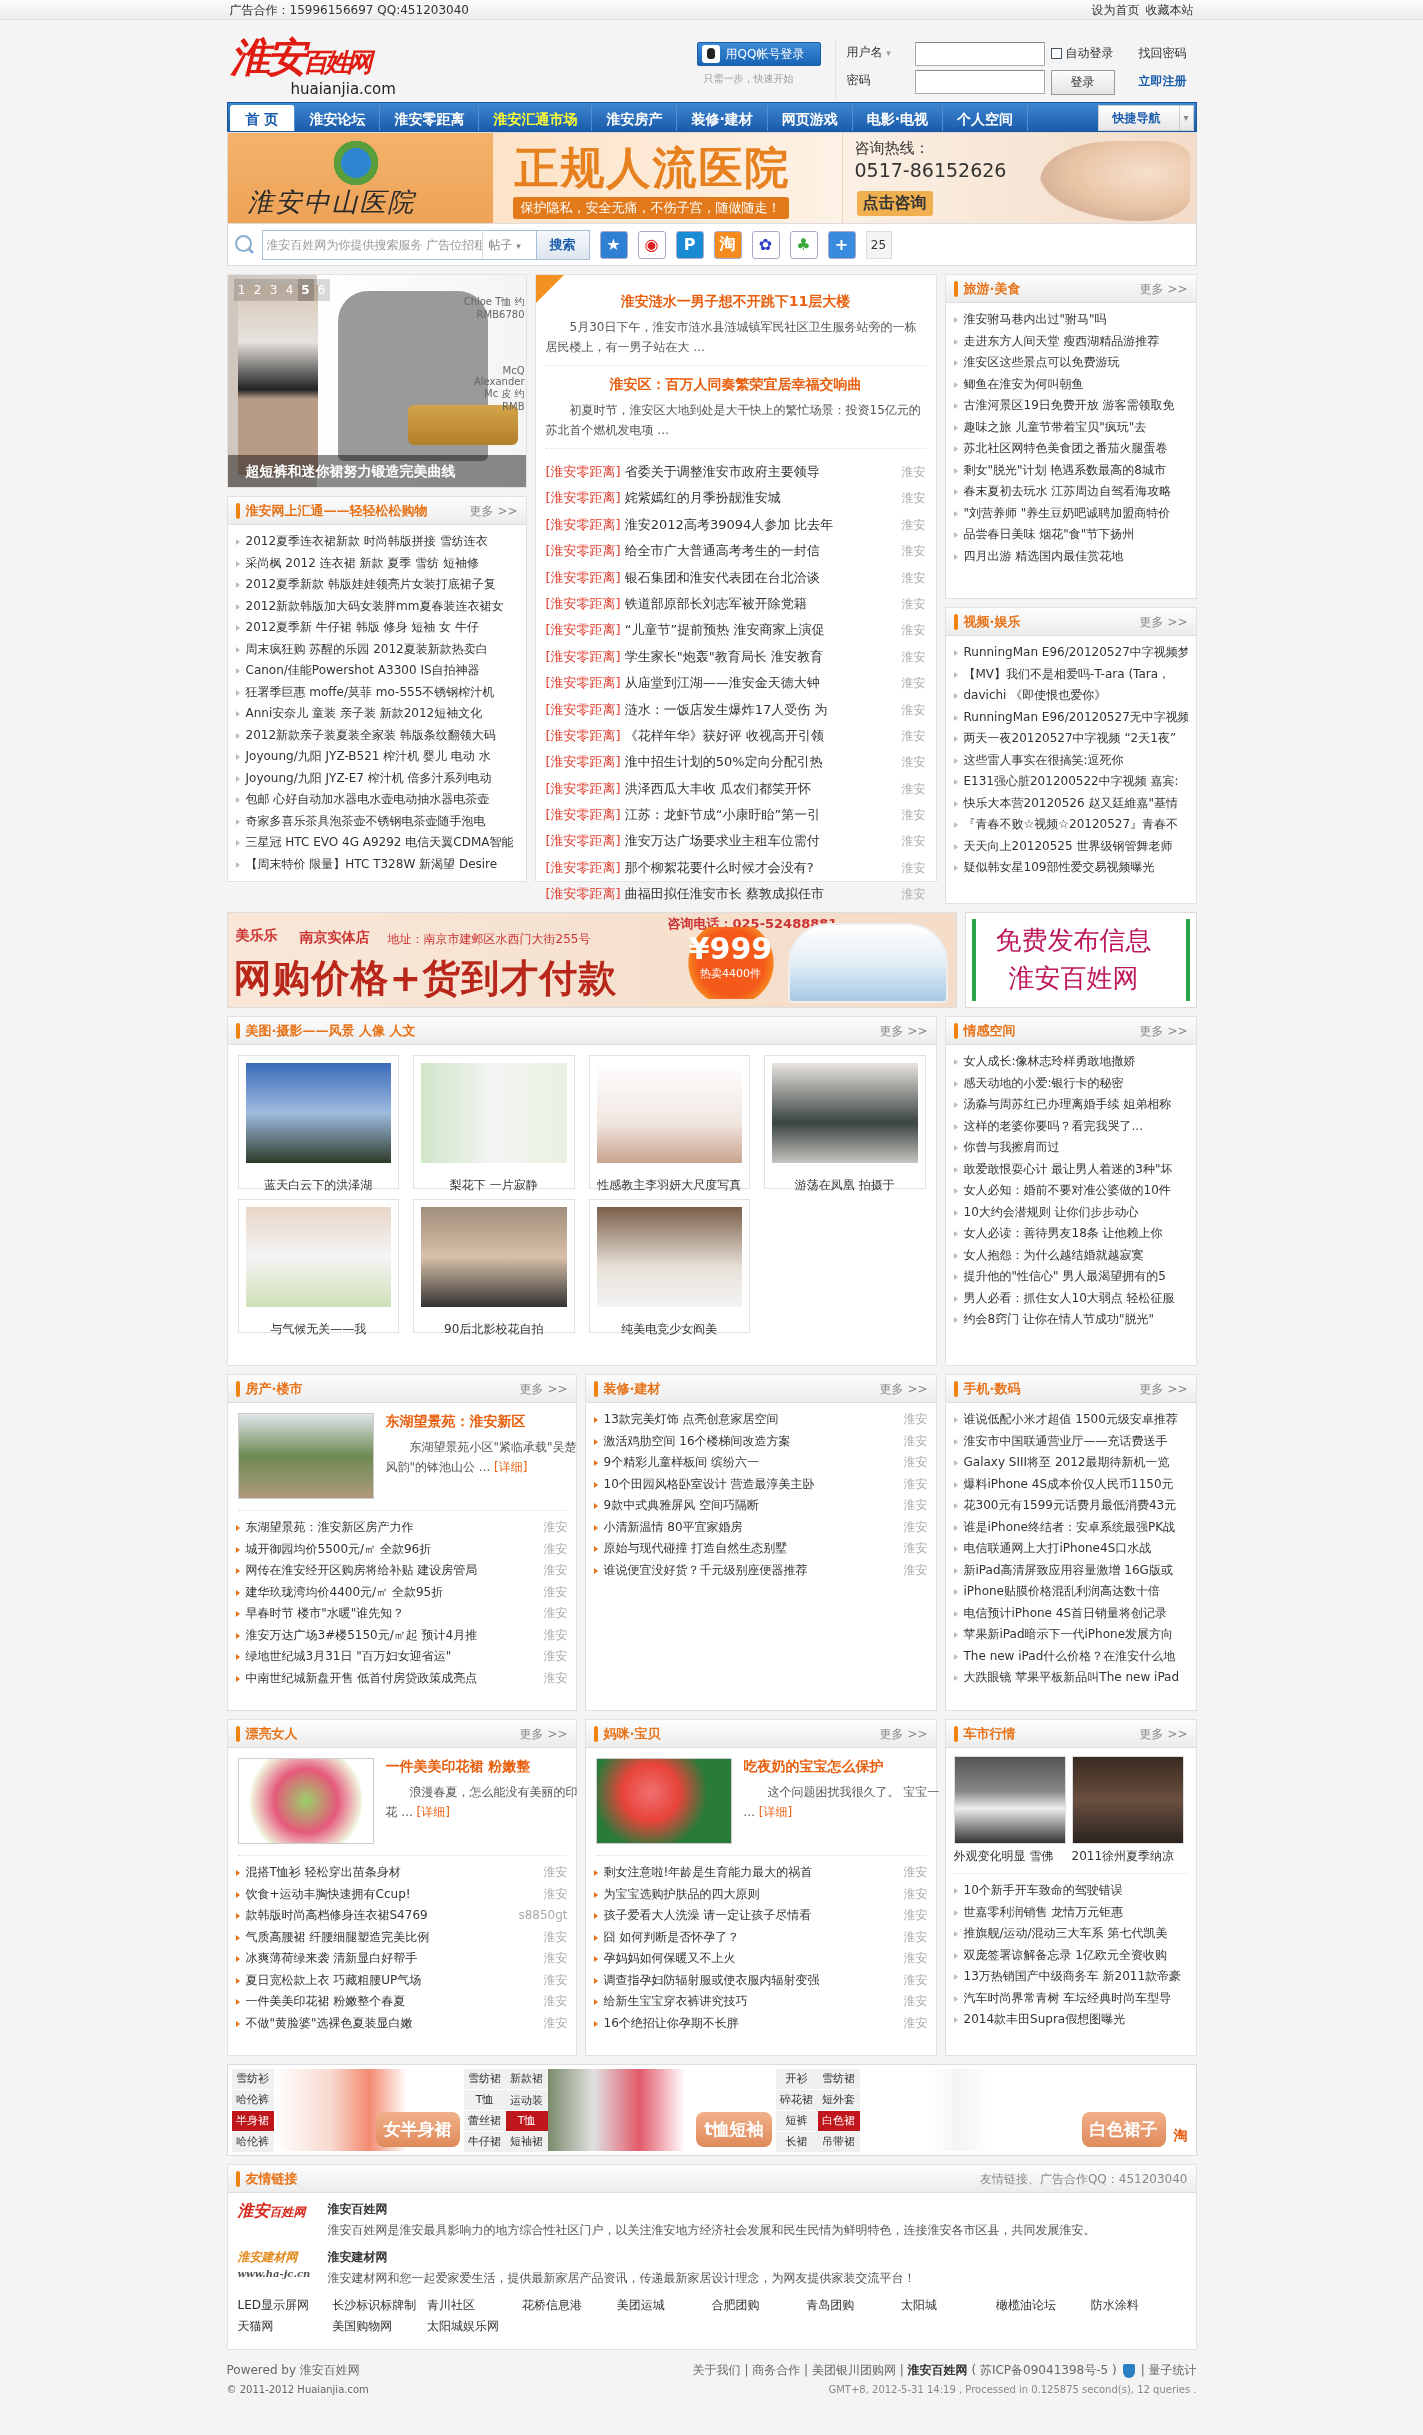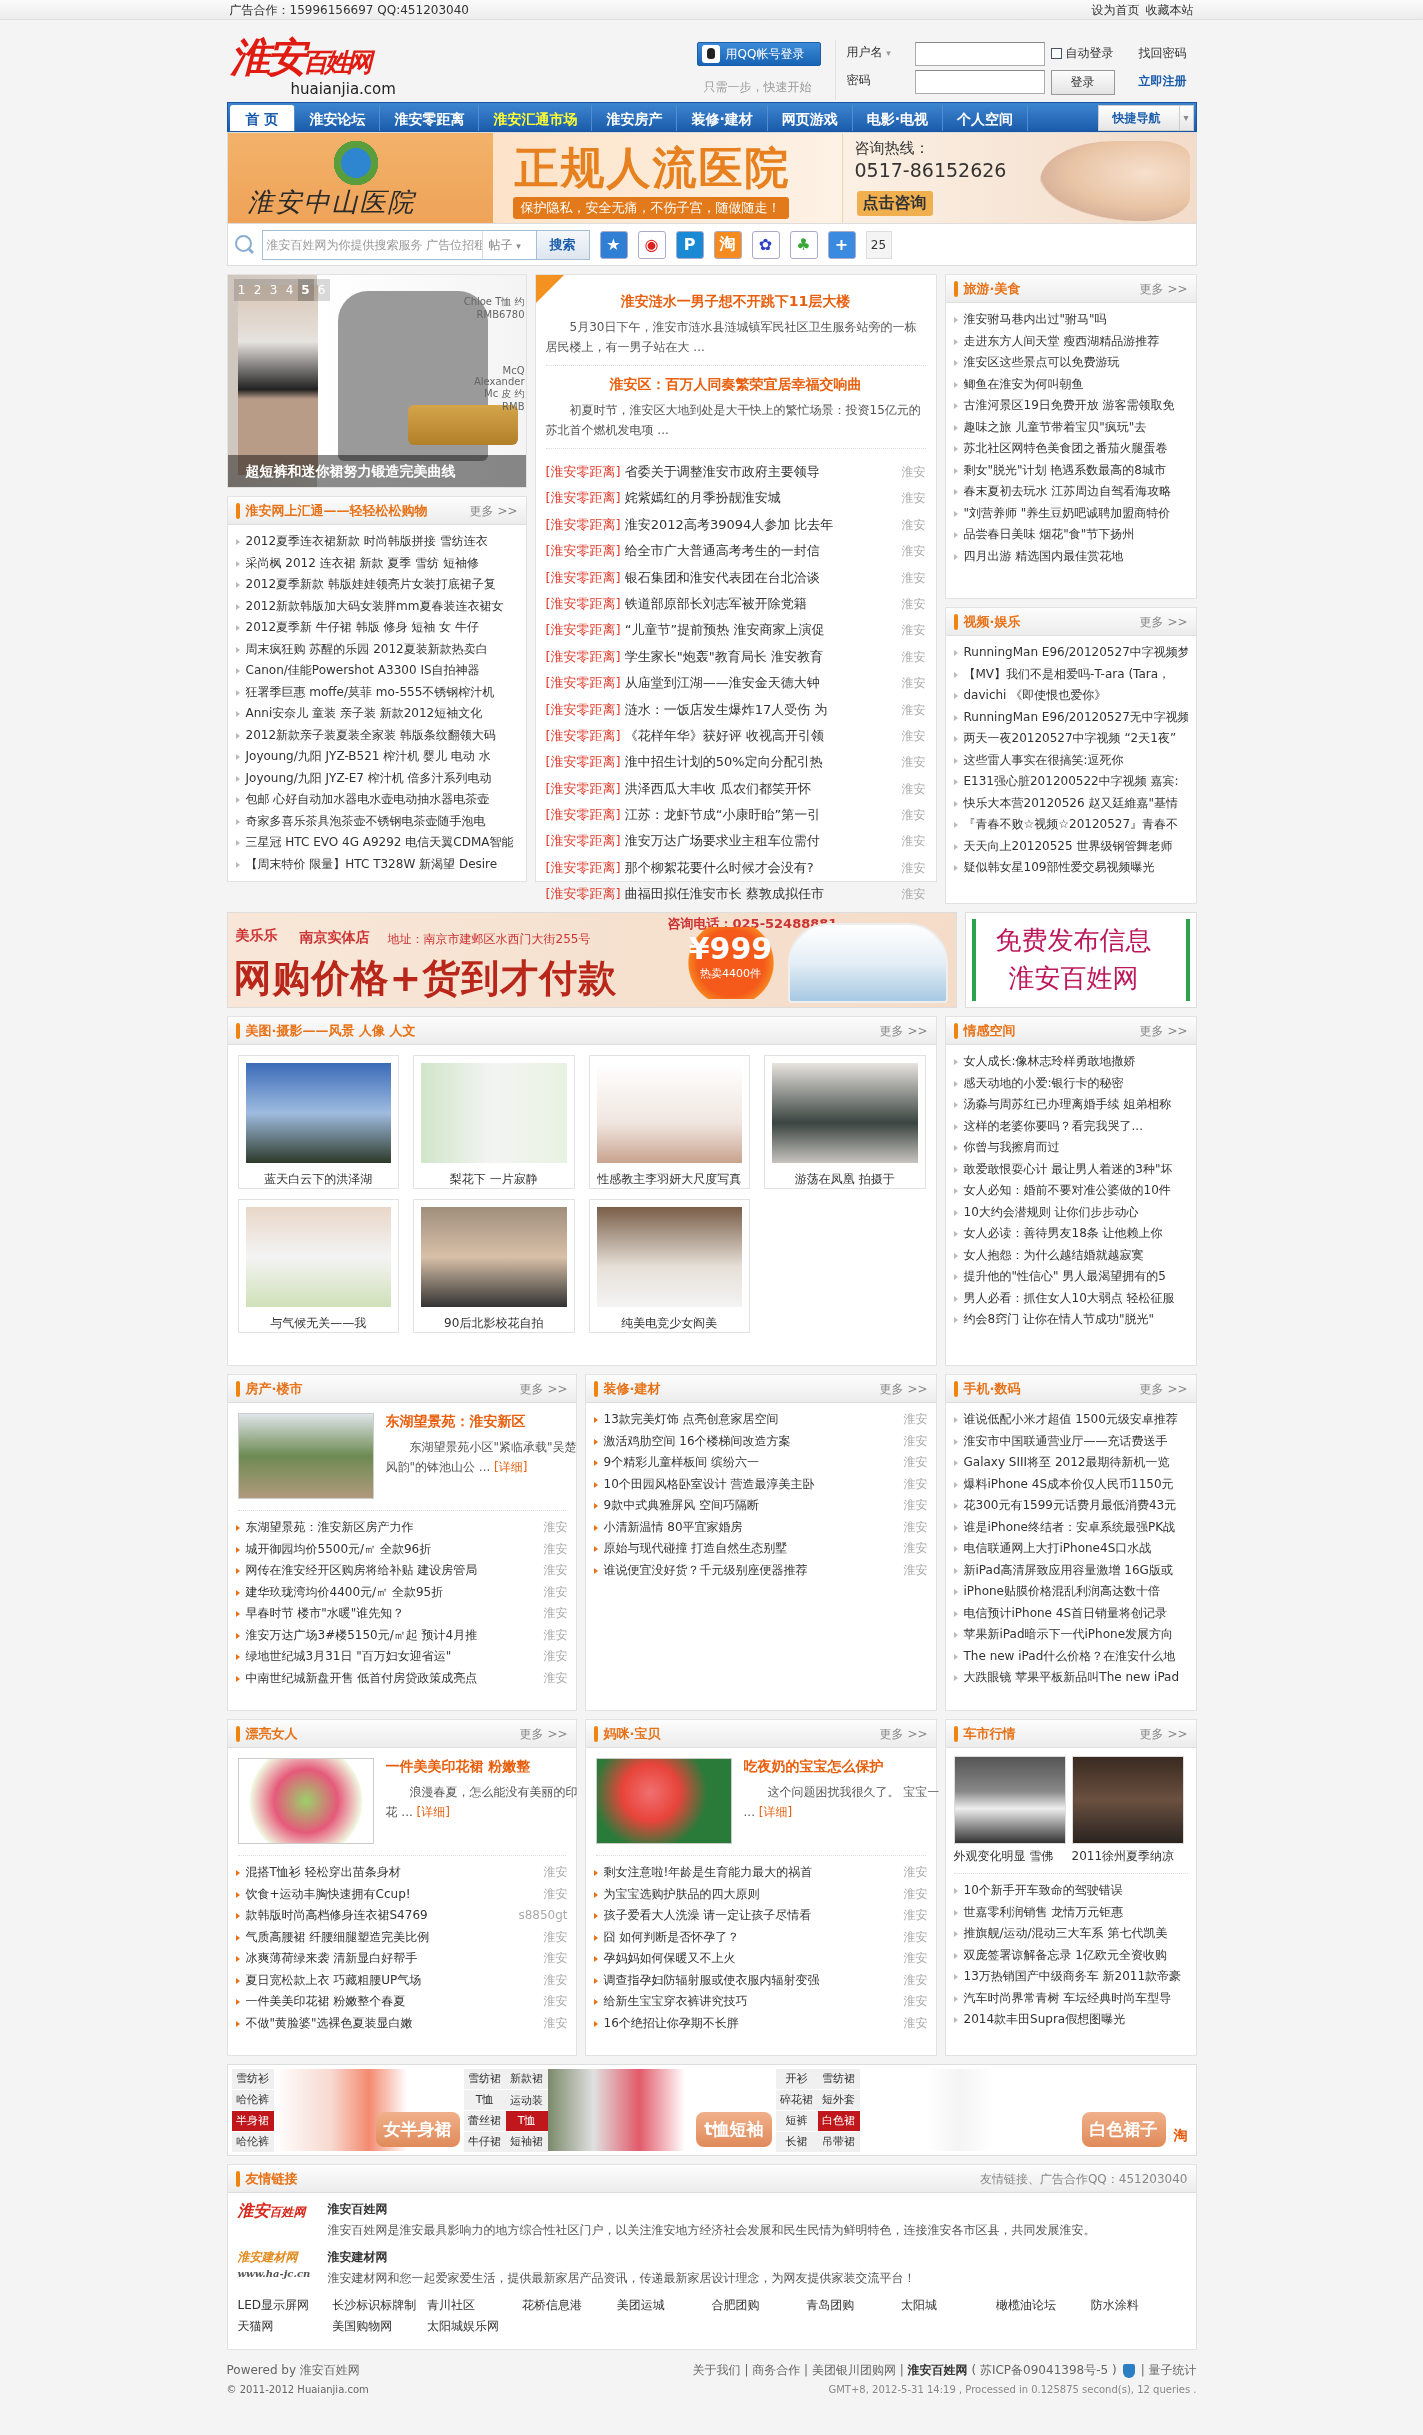--- a/index.html
+++ b/index.html
@@ -10,21 +10,21 @@
 .topbar .r span{margin-left:6px}
 .wrap{width:970px;margin:0 auto;position:relative}
 .header{height:82px;position:relative;background:#fff;margin-top:0}
 .logo{position:absolute;left:4px;top:14px;width:160px;height:60px}
 .logo .cn{font-family:"DejaVu Serif",serif;font-size:40px;font-weight:bold;color:#e01b12;font-style:italic;letter-spacing:-4px;line-height:46px}
 .logo .cn small{font-size:26px}
 .logo .en{position:absolute;left:60px;top:46px;font-size:15px;color:#222}
 .qqlogin{position:absolute;left:470px;top:22px;width:124px;height:24px;background:linear-gradient(#3d8ad8,#1864b4);border:1px solid #1a5ea8;border-radius:2px;color:#fff;font-size:12px;line-height:22px;padding-left:28px}
 .qqlogin .qq{position:absolute;left:4px;top:2px;width:18px;height:18px;background:#fff;border-radius:3px}
 .qqlogin .qq:after{content:"";position:absolute;left:5px;top:3px;width:8px;height:11px;background:#222;border-radius:4px 4px 3px 3px}
-.qqsub{position:absolute;left:477px;top:59px;color:#999;font-size:12px}
+.qqsub{position:absolute;left:477px;top:52px;color:#999;font-size:10px}
 .vsep{position:absolute;left:608px;top:20px;width:1px;height:60px;background:#e2e2e2}
 .lbl{position:absolute;font-size:12px;color:#333}
 .inp{position:absolute;width:130px;height:24px;border:1px solid #aaa;border-top-color:#888;background:#fff}
 .chk{position:absolute;width:11px;height:11px;border:1px solid #456;background:#fff}
 .btn-login{position:absolute;left:1095px;top:72px;width:64px;height:25px;border:1px solid #999;background:linear-gradient(#fdfdfd,#e4e4e4);font-size:12px;text-align:center;line-height:23px}
 .nav{height:30px;background:linear-gradient(#3e86d0,#1a5cab);border:1px solid #1a56a0;display:flex;align-items:stretch;padding:2px 2px 0 2px;position:relative}
 .nav .it{color:#fff;font-size:14px;font-weight:bold;padding:0 14px;line-height:28px;border-right:1px solid #4f8fd0}
 .nav .it.active{background:#fff;color:#1a5cab;border-radius:3px 3px 0 0;padding:0 16px}
 .nav .it.hl{color:#ffff33}
 .nav .quick{position:absolute;right:2px;top:2px;width:96px;height:26px;background:linear-gradient(#fff,#e6e6e6);border:1px solid #ccc;color:#1a5cab;font-size:12px;font-weight:bold;line-height:24px;padding-left:14px}
@@ -89,21 +89,21 @@
 .ad2 .a .star .p{font-size:30px;font-weight:bold;margin-top:4px}
 .ad2 .a .star .q{font-size:11px}
 .ad2 .a .bed{position:absolute;left:560px;top:10px;width:160px;height:80px;background:linear-gradient(#fff,#e4eef6 50%,#a6c8e2);border-radius:40px 40px 4px 4px;border:2px solid #eee}
 .ad2 .b{flex:1;background:#fff;border:1px solid #ddd;position:relative}
 .ad2 .b .frame{position:absolute;left:6px;top:6px;right:6px;bottom:6px;border-left:4px solid #2ba24c;border-right:4px solid #2ba24c}
 .ad2 .b .t1,.ad2 .b .t2{position:absolute;left:18px;font-size:26px;color:#be185d;width:180px;text-align:center}
 .ad2 .b .t1{top:10px}.ad2 .b .t2{top:48px}
 .photos{display:grid;grid-template-columns:repeat(4,1fr);padding:10px 10px 0 10px;gap:10px 14px}
 .ph{border:1px solid #e2e2e2;padding:7px;text-align:center;height:134px}
 .ph .img{height:100px;width:100%}
-.ph .cap{font-size:12px;color:#333;margin-top:8px;white-space:nowrap;overflow:hidden}
+.ph .cap{font-size:12px;color:#333;margin-top:14px;white-space:nowrap;overflow:hidden}
 .feat{display:flex;padding:10px 10px 0 10px;height:108px;border-bottom:1px dotted #ddd;margin:0 10px;padding-left:0;padding-right:0}
 .feat .img{width:136px;height:86px;border:1px solid #ccc;flex-shrink:0}
 .feat .txt{margin-left:12px}
 .feat h4{font-size:14px;font-weight:bold;color:#e8600f;white-space:nowrap;overflow:hidden;width:196px}
 .feat p{font-size:12px;color:#555;line-height:20px;text-indent:2em;margin-top:6px}
 .feat p .d{color:#e8600f}
 .carimgs{display:flex;gap:6px;padding:8px 8px 0 8px}
 .carimgs .c{width:112px}
 .carimgs .c .img{height:88px;border:1px solid #ddd}
 .carimgs .c .cap{font-size:12px;color:#333;margin-top:4px;white-space:nowrap;overflow:hidden}

